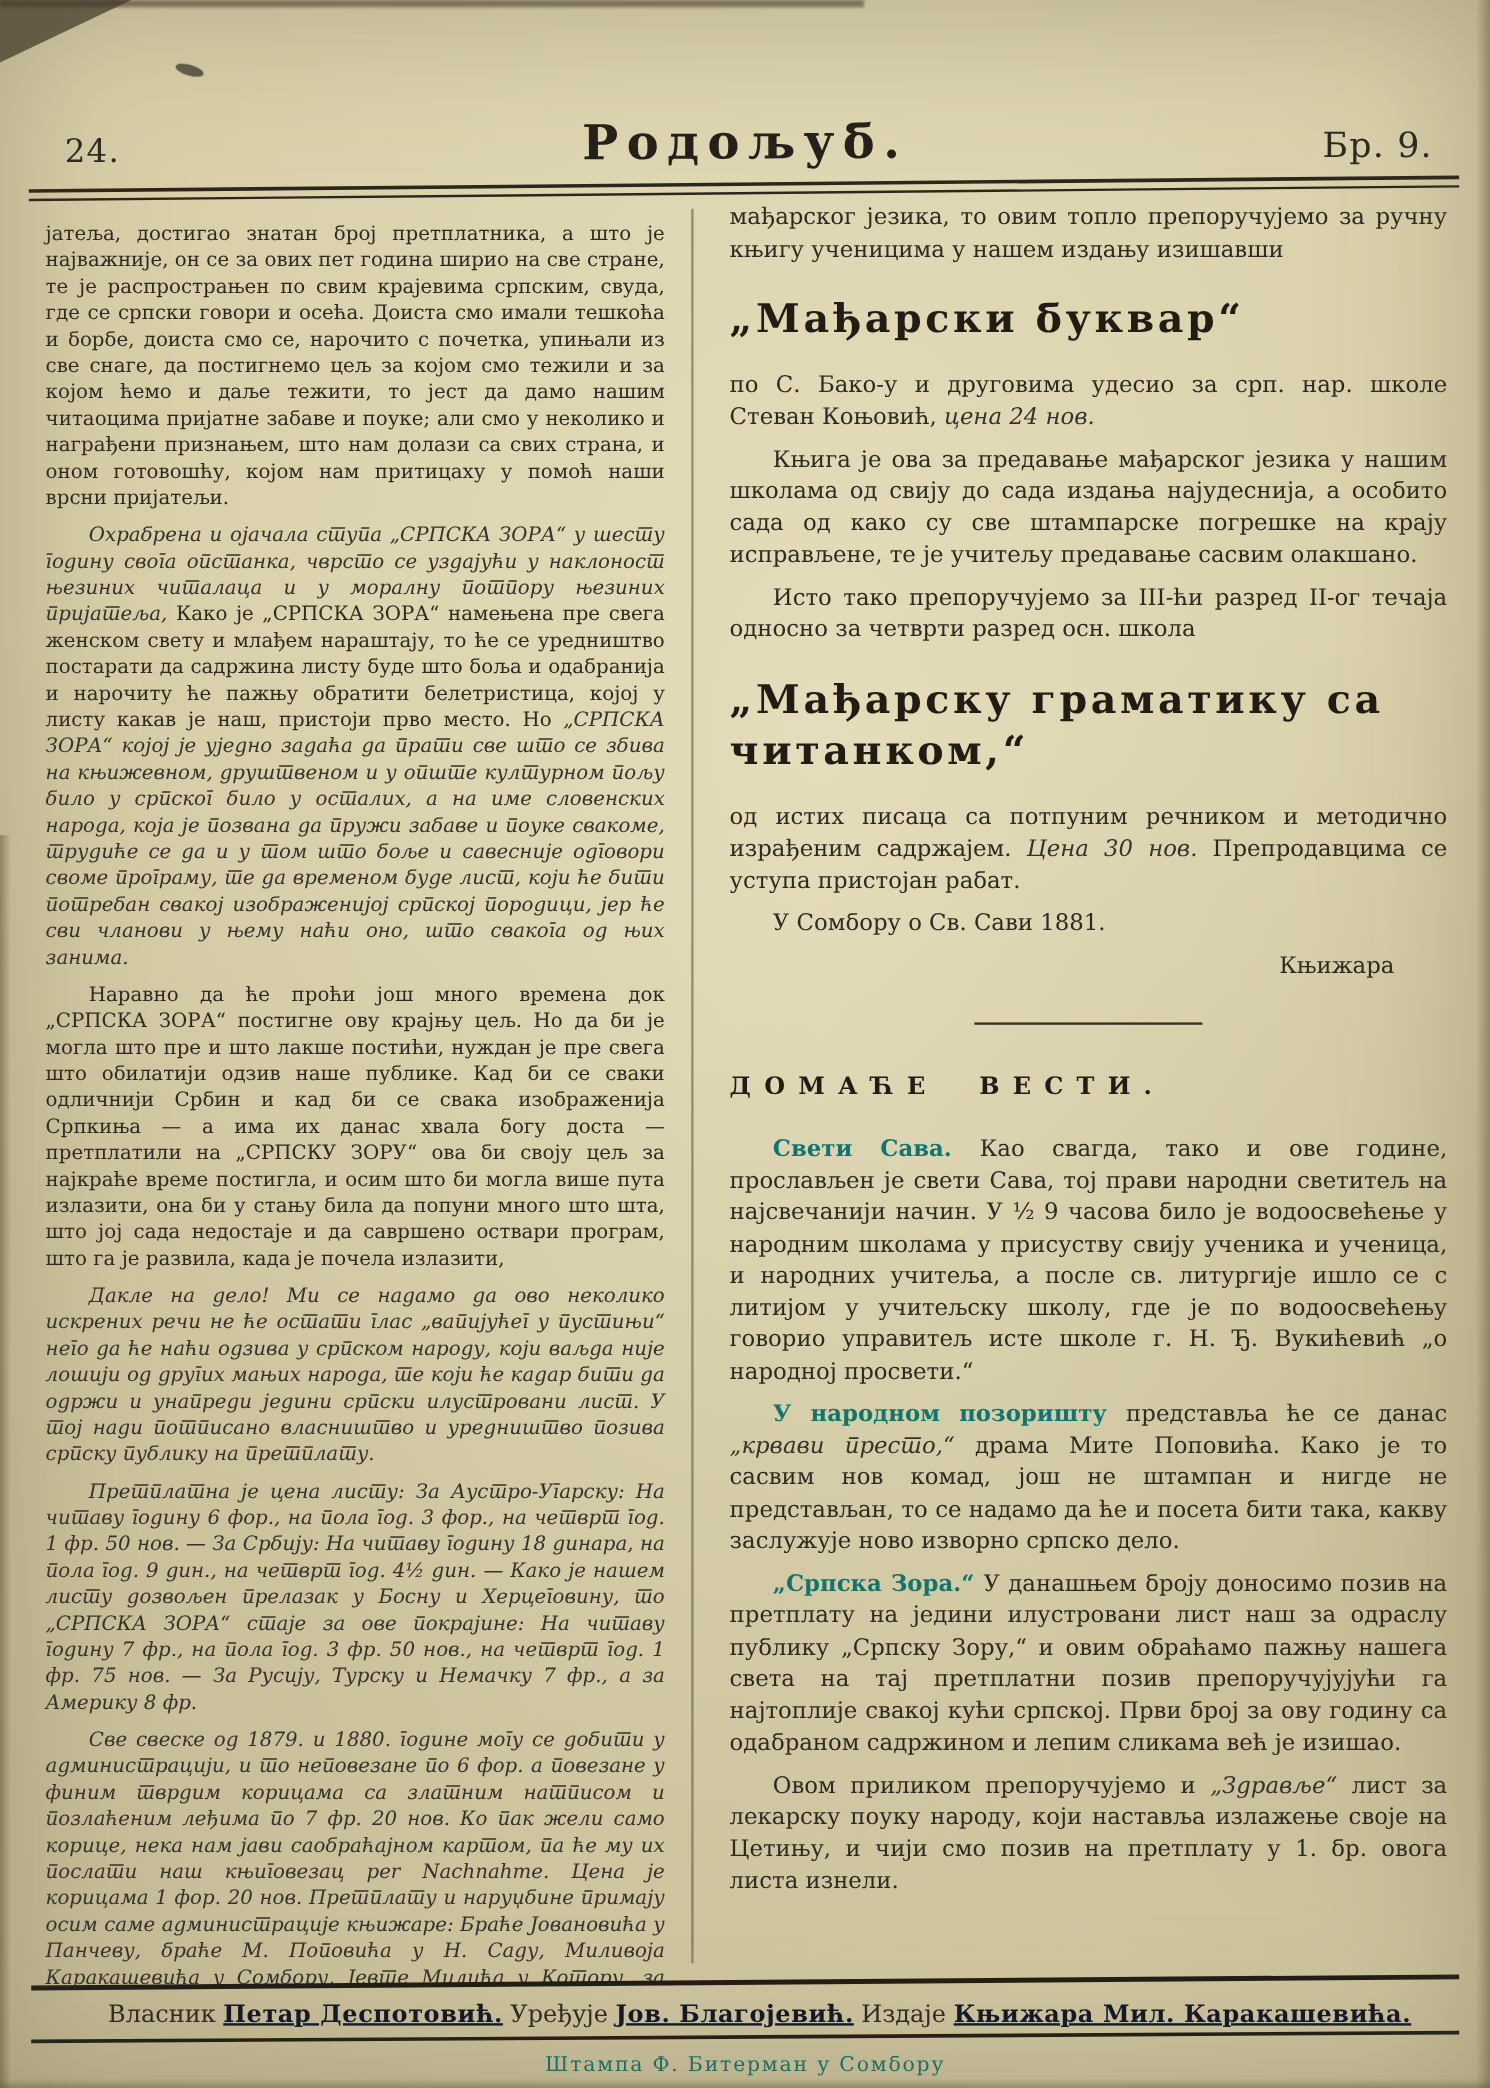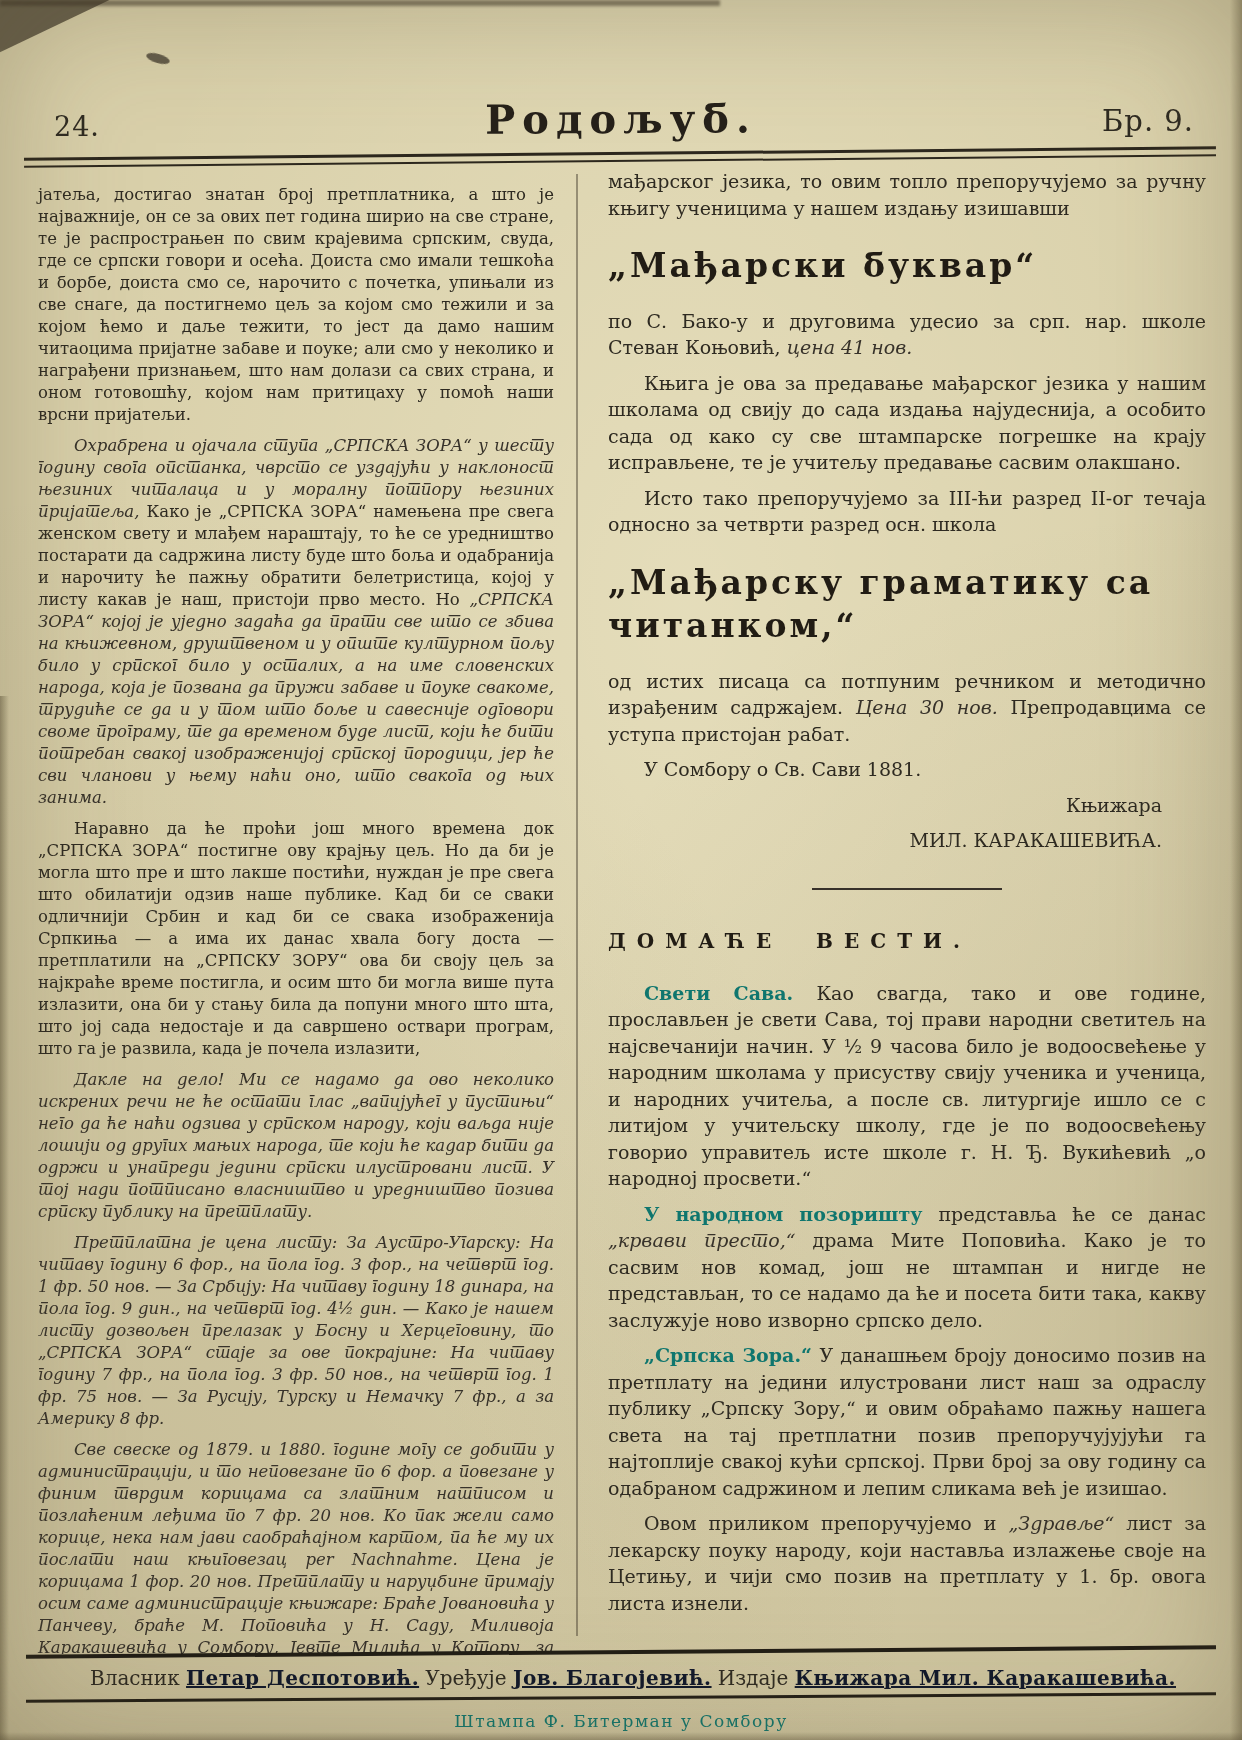--- a/index.html
+++ b/index.html
@@ -86,29 +86,28 @@
       <p class="indent"><span class="it">Охрабрена и ојачала ступа „СРПСКА ЗОРА“ у шесту годину свога опстанка, чврсто се уздајући у наклоност њезиних читалаца и у моралну потпору њезиних пријатеља, </span><span>Како је „СРПСКА ЗОРА“ намењена пре свега женском свету и млађем нараштају, то ће се уредништво постарати да садржина листу буде што боља и одабранија и нарочиту ће пажњу обратити белетристица, којој у листу какав је наш, пристоји прво место. Но </span><span class="it">„СРПСКА ЗОРА“ којој је уједно задаћа да прати све што се збива на књижевном, друштвеном и у опште културном пољу било у српског било у осталих, а на име словенских народа, која је позвана да пружи забаве и поуке свакоме, трудиће се да и у том што боље и савесније одговори своме програму, те да временом буде лист, који ће бити потребан свакој изображенијој српској породици, јер ће сви чланови у њему наћи оно, што свакога од њих занима.</span></p>
       <p class="indent"><span>Наравно да ће проћи још много времена док „СРПСКА ЗОРА“ постигне ову крајњу цељ. Но да би је могла што пре и што лакше постићи, нуждан је пре свега што обилатији одзив наше публике. Кад би се сваки одличнији Србин и кад би се свака изображенија Српкиња — а има их данас хвала богу доста — претплатили на „СРПСКУ ЗОРУ“ ова би своју цељ за најкраће време постигла, и осим што би могла више пута излазити, она би у стању била да попуни много што шта, што јој сада недостаје и да савршено оствари програм, што га је развила, када је почела излазити,</span></p>
       <p class="indent"><span class="it">Дакле на дело! Ми се надамо да ово неколико искрених речи не ће остати глас „вапијућег у пустињи“ него да ће наћи одзива у српском народу, који ваљда није лошији од других мањих народа, те који ће кадар бити да одржи и унапреди једини српски илустровани лист. У тој нади потписано власништво и уредништво позива српску публику на претплату.</span></p>
       <p class="indent"><span class="it">Претплатна је цена листу: За Аустро-Угарску: На читаву годину 6 фор., на пола год. 3 фор., на четврт год. 1 фр. 50 нов. — За Србију: На читаву годину 18 динара, на пола год. 9 дин., на четврт год. 4½ дин. — Како је нашем листу дозвољен прелазак у Босну и Херцеговину, то „СРПСКА ЗОРА“ стаје за ове покрајине: На читаву годину 7 фр., на пола год. 3 фр. 50 нов., на четврт год. 1 фр. 75 нов. — За Русију, Турску и Немачку 7 фр., а за Америку 8 фр.</span></p>
       <p class="indent"><span class="it">Све свеске од 1879. и 1880. године могу се добити у администрацији, и то неповезане по 6 фор. а повезане у финим тврдим корицама са златним натписом и позлаћеним леђима по 7 фр. 20 нов. Ко пак жели само корице, нека нам јави саобраћајном картом, па ће му их послати наш књиговезац per Nachnahme. Цена је корицама 1 фор. 20 нов. Претплату и наруџбине примају осим саме администрације књижаре: Браће Јовановића у Панчеву, браће М. Поповића у Н. Саду, Миливоја Каракашевића у Сомбору, Јевте Милића у Котору, за Србију књижара Велимира Валожића у Београду, а за Црну Гору књижара Јове Павловића на Цетињу. У Бечу 1881. Власништво и уредништво „СРПСКЕ ЗОРЕ,“ Wien, VII., Burggasse 24.</span></p>
     </div>
   <div class="col-divider"></div>
   <div class="col-right" id="col-right">
       <p><span>мађарског језика, то овим топло препоручујемо за ручну књигу ученицима у нашем издању изишавши</span></p>
       <h2>„Мађарски буквар“</h2>
-      <p><span>по С. Бако-у и друговима удесио за срп. нар. школе Стеван Коњовић, </span><span class="it">цена 41 нов.</span></p>
+      <p><span>по С. Бако-у и друговима удесио за срп. нар. школе Стеван Коњовић, </span><span class="it">цена 24 нов.</span></p>
       <p class="indent"><span>Књига је ова за предавање мађарског језика у нашим школама од свију до сада издања најудеснија, а особито сада од како су све штампарске погрешке на крају исправљене, те је учитељу предавање сасвим олакшано.</span></p>
       <p class="indent"><span>Исто тако препоручујемо за III-ћи разред II-ог течаја односно за четврти разред осн. школа</span></p>
       <h2>„Мађарску граматику са
 читанком,“</h2>
       <p><span>од истих писаца са потпуним речником и методично израђеним садржајем. </span><span class="it">Цена 30 нов. </span><span>Препродавцима се уступа пристојан рабат.</span></p>
       <p class="indent"><span>У Сомбору о Св. Сави 1881.</span></p>
       <p class="align-right"><span>Књижара</span></p>
-      <p class="align-right"><span>МИЛ. КАРАКАШЕВИЋА.</span></p>
       <div class="rule"></div>
       <h2 class="section">ДОМАЋЕ ВЕСТИ.</h2>
       <p class="indent"><span class="bd">Свети Сава. </span><span>Као свагда, тако и ове године, прослављен је свети Сава, тој прави народни светитељ на најсвечанији начин. У ½ 9 часова било је водоосвећење у народним школама у присуству свију ученика и ученица, и народних учитеља, а после св. литургије ишло се с литијом у учитељску школу, где је по водоосвећењу говорио управитељ исте школе г. Н. Ђ. Вукићевић „о народној просвети.“</span></p>
       <p class="indent"><span class="bd">У народном позоришту </span><span>представља ће се данас </span><span class="it">„крвави престо,“ </span><span>драма Мите Поповића. Како је то сасвим нов комад, још не штампан и нигде не представљан, то се надамо да ће и посета бити така, какву заслужује ново изворно српско дело.</span></p>
       <p class="indent"><span class="bd">„Српска Зора.“ </span><span>У данашњем броју доносимо позив на претплату на једини илустровани лист наш за одраслу публику „Српску Зору,“ и овим обраћамо пажњу нашега света на тај претплатни позив препоручујујући га најтоплије свакој кући српској. Први број за ову годину са одабраном садржином и лепим сликама већ је изишао.</span></p>
       <p class="indent"><span>Овом приликом препоручујемо и </span><span class="it">„Здравље“ </span><span>лист за лекарску поуку народу, који наставља излажење своје на Цетињу, и чији смо позив на претплату у 1. бр. овога листа изнели.</span></p>
     </div>
 </div>
 
 <div class="footer">

